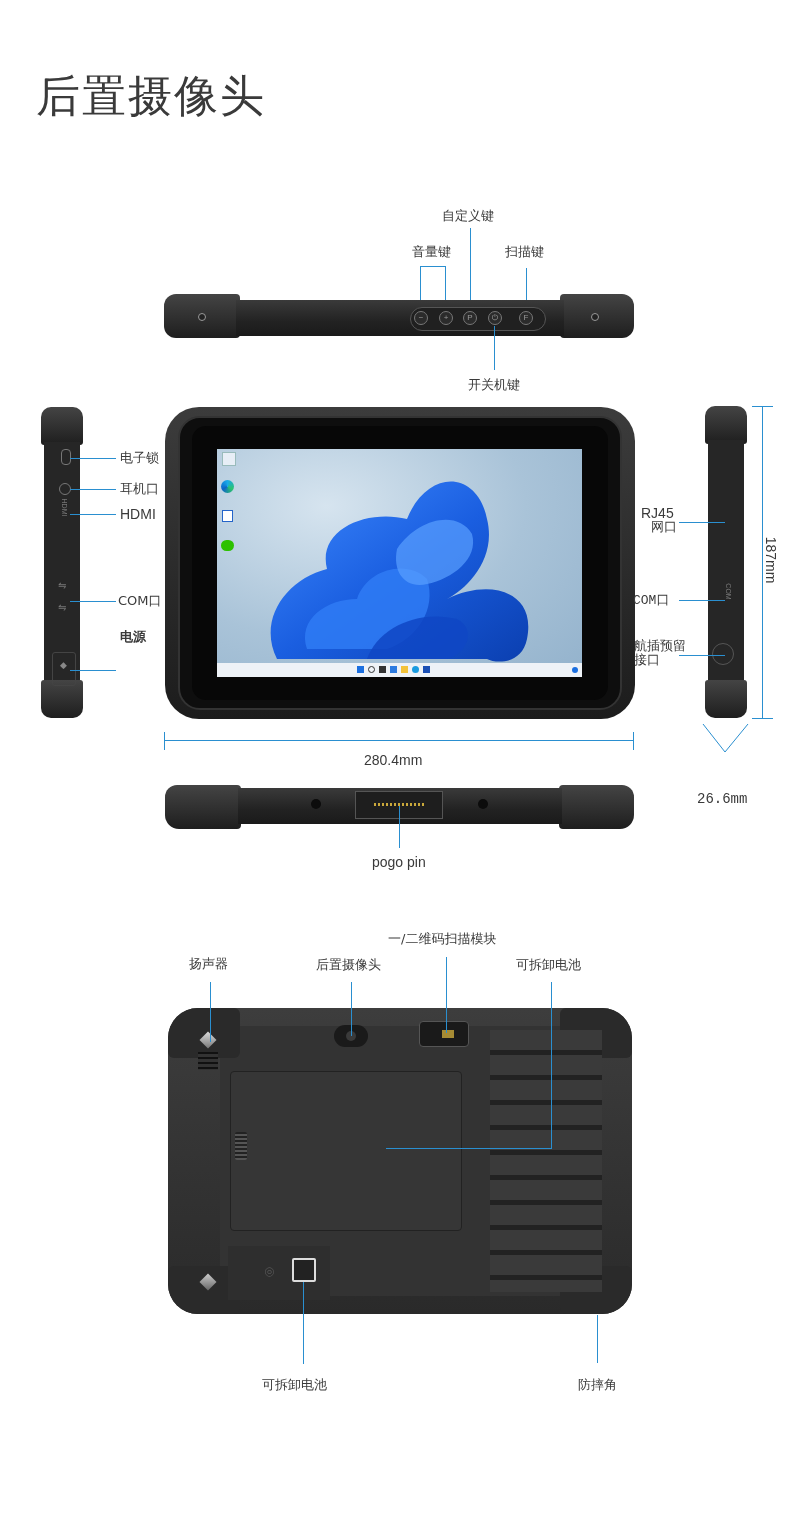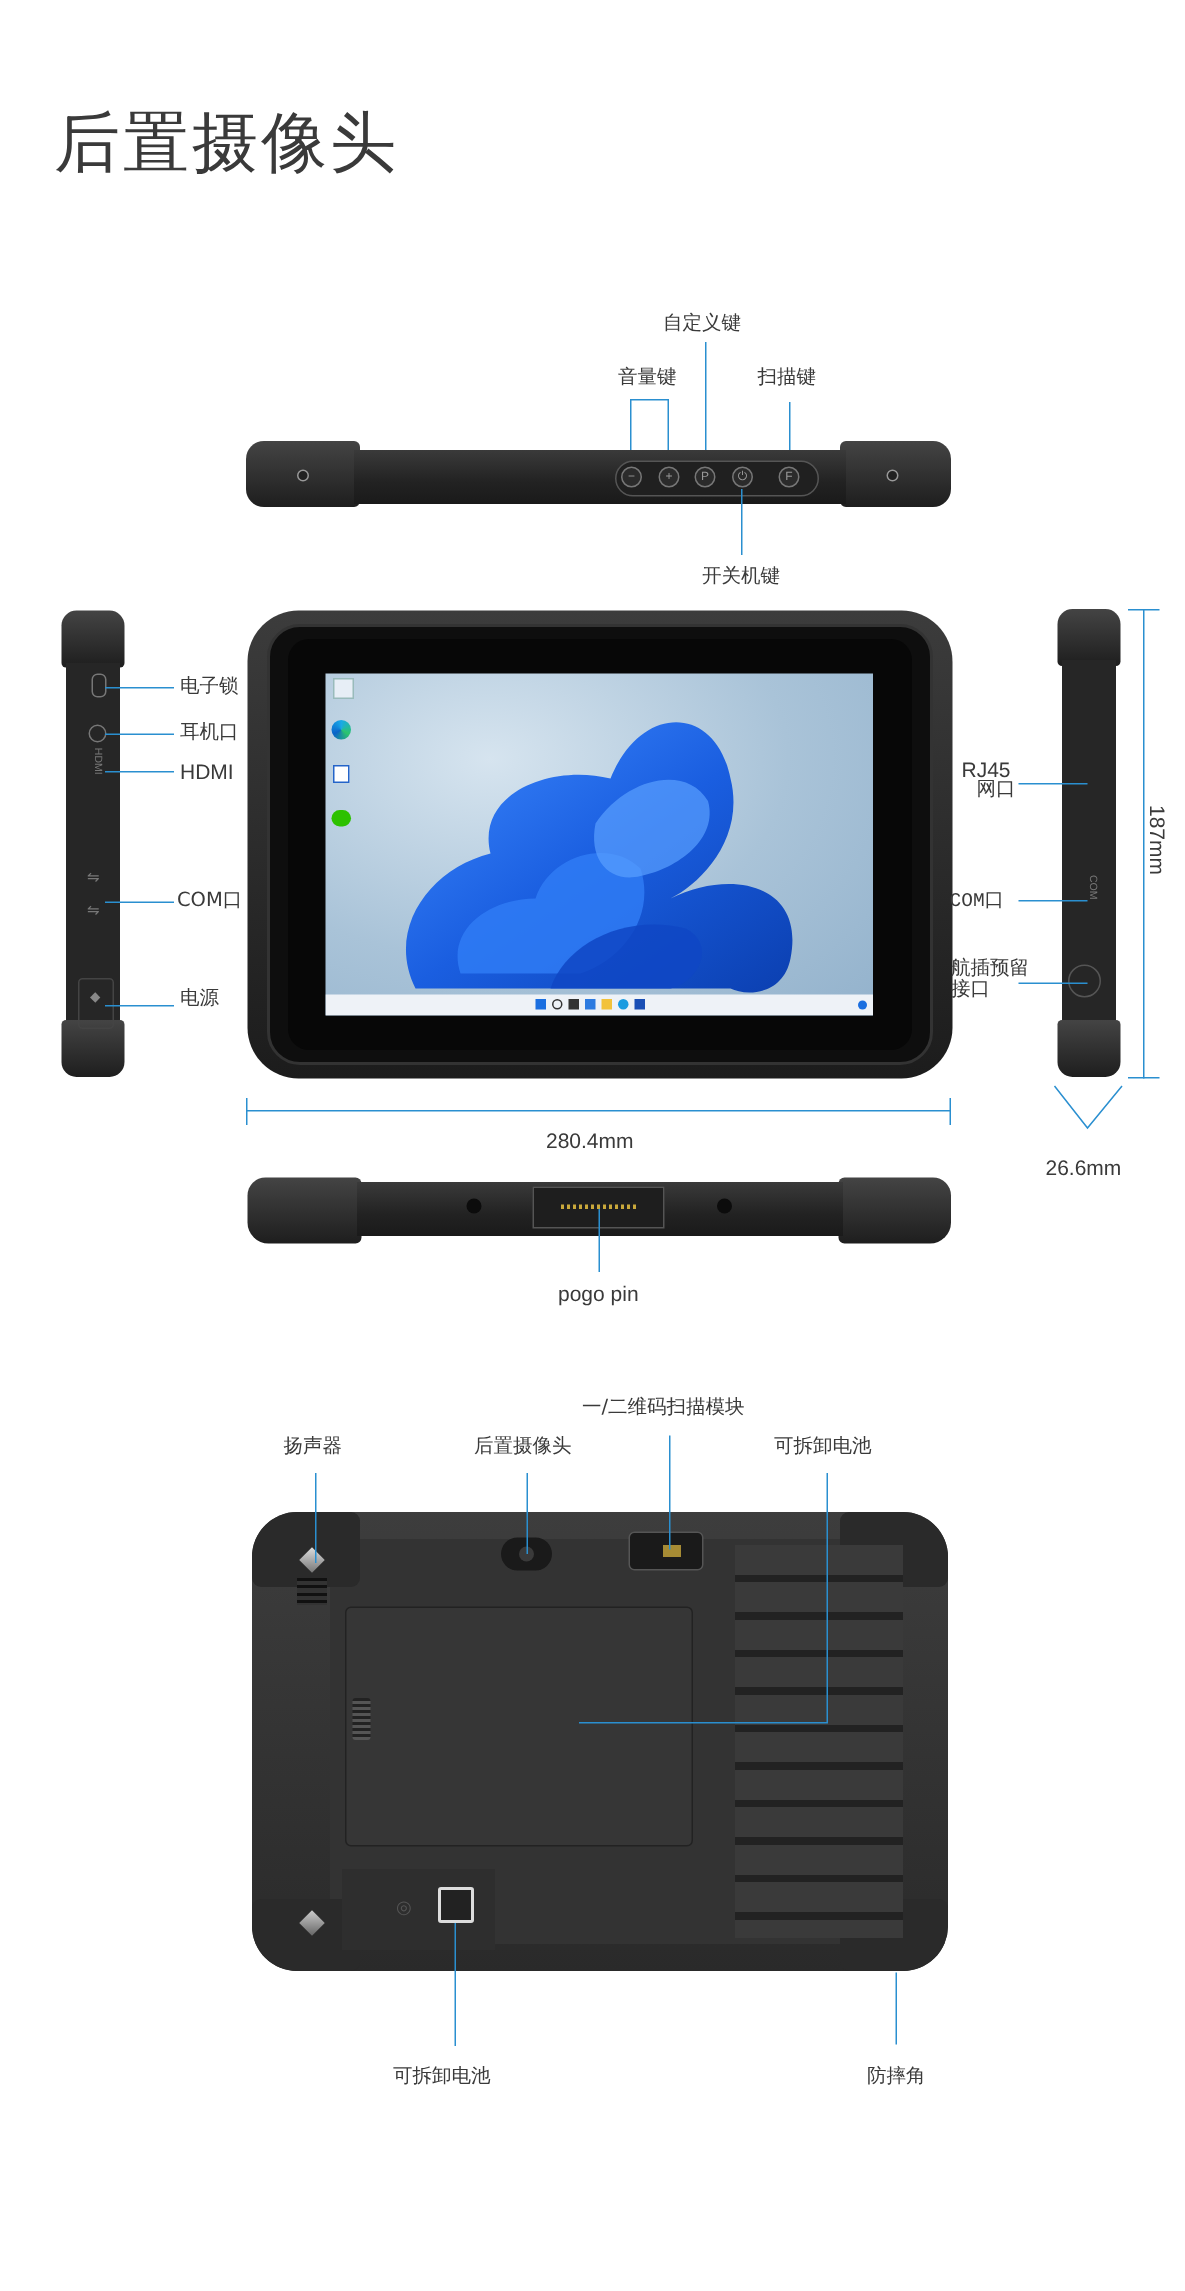--- a/index.html
+++ b/index.html
@@ -61,21 +61,21 @@
   <div class="line" style="left:70px;top:458px;width:46px;height:1px;"></div>
   <div class="line" style="left:70px;top:489px;width:46px;height:1px;"></div>
   <div class="line" style="left:70px;top:514px;width:46px;height:1px;"></div>
   <div class="line" style="left:70px;top:601px;width:46px;height:1px;"></div>
   <div class="line" style="left:70px;top:670px;width:46px;height:1px;"></div>
 
   <div class="lbl" style="left:120px;top:450px;">电子锁</div>
   <div class="lbl" style="left:120px;top:481px;">耳机口</div>
   <div class="lbl lbl-en" style="left:120px;top:506px;">HDMI</div>
   <div class="lbl" style="left:118px;top:593px;">COM口</div>
-  <div class="lbl" style="left:120px;top:658px;">电源</div>
+  <div class="lbl" style="left:120px;top:629px;font-weight:bold;">电源</div>
 </div>
 
 <div>
   <div class="abs" style="left:165px;top:407px;width:470px;height:312px;border-radius:34px;background:linear-gradient(180deg,#3c3c3c,#1c1c1c);"></div>
   <div class="abs" style="left:178px;top:416px;width:444px;height:294px;border-radius:22px;background:#0e0e0e;border:2px solid #333;box-sizing:border-box;"></div>
   <div class="abs" style="left:192px;top:426px;width:416px;height:274px;border-radius:14px;background:#070707;"></div>
 
   <div class="abs" style="left:217px;top:449px;width:365px;height:228px;background:radial-gradient(ellipse at 30% 25%,#d6e4ef 0%,#a9c3d8 55%,#93b2cc 100%);overflow:hidden;">
     <svg width="365" height="228" viewBox="0 0 365 228">
       <defs>
@@ -132,21 +132,21 @@
   <div class="lbl" style="left:634px;top:653px;line-height:14px;">接口</div>
 
   <div class="line" style="left:762px;top:406px;width:1px;height:313px;"></div>
   <div class="line" style="left:752px;top:406px;width:21px;height:1px;"></div>
   <div class="line" style="left:752px;top:718px;width:21px;height:1px;"></div>
   <div class="lbl lbl-en" style="left:748px;top:552px;transform:rotate(90deg);transform-origin:center;">187mm</div>
 
   <svg class="abs" style="left:700px;top:722px;" width="52" height="34">
     <polyline points="3,2 25,30 48,2" fill="none" stroke="#2a8fd0" stroke-width="1"></polyline>
   </svg>
-  <div class="lbl lbl-en" style="left:697px;top:770px;">26.6mm</div>
+  <div class="lbl lbl-en" style="left:697px;top:791px;font-family:Liberation Mono, monospace;">26.6mm</div>
 </div>
 
 <div>
   <div class="bumper" style="left:165px;top:785px;width:76px;height:44px;border-radius:12px 4px 4px 14px;"></div>
   <div class="bumper" style="left:559px;top:785px;width:75px;height:44px;border-radius:4px 12px 14px 4px;"></div>
   <div class="dev" style="left:238px;top:788px;width:324px;height:36px;"></div>
   <div class="abs" style="left:311px;top:799px;width:10px;height:10px;border-radius:50%;background:#0c0c0c;"></div>
   <div class="abs" style="left:478px;top:799px;width:10px;height:10px;border-radius:50%;background:#0c0c0c;"></div>
   <div class="abs" style="left:355px;top:791px;width:88px;height:28px;border:1px solid #555;box-sizing:border-box;background:#1e1e1e;">
     <div class="abs" style="left:18px;top:11px;width:52px;height:3px;background:repeating-linear-gradient(90deg,#c9a83b 0 2px,transparent 2px 4px);"></div>

